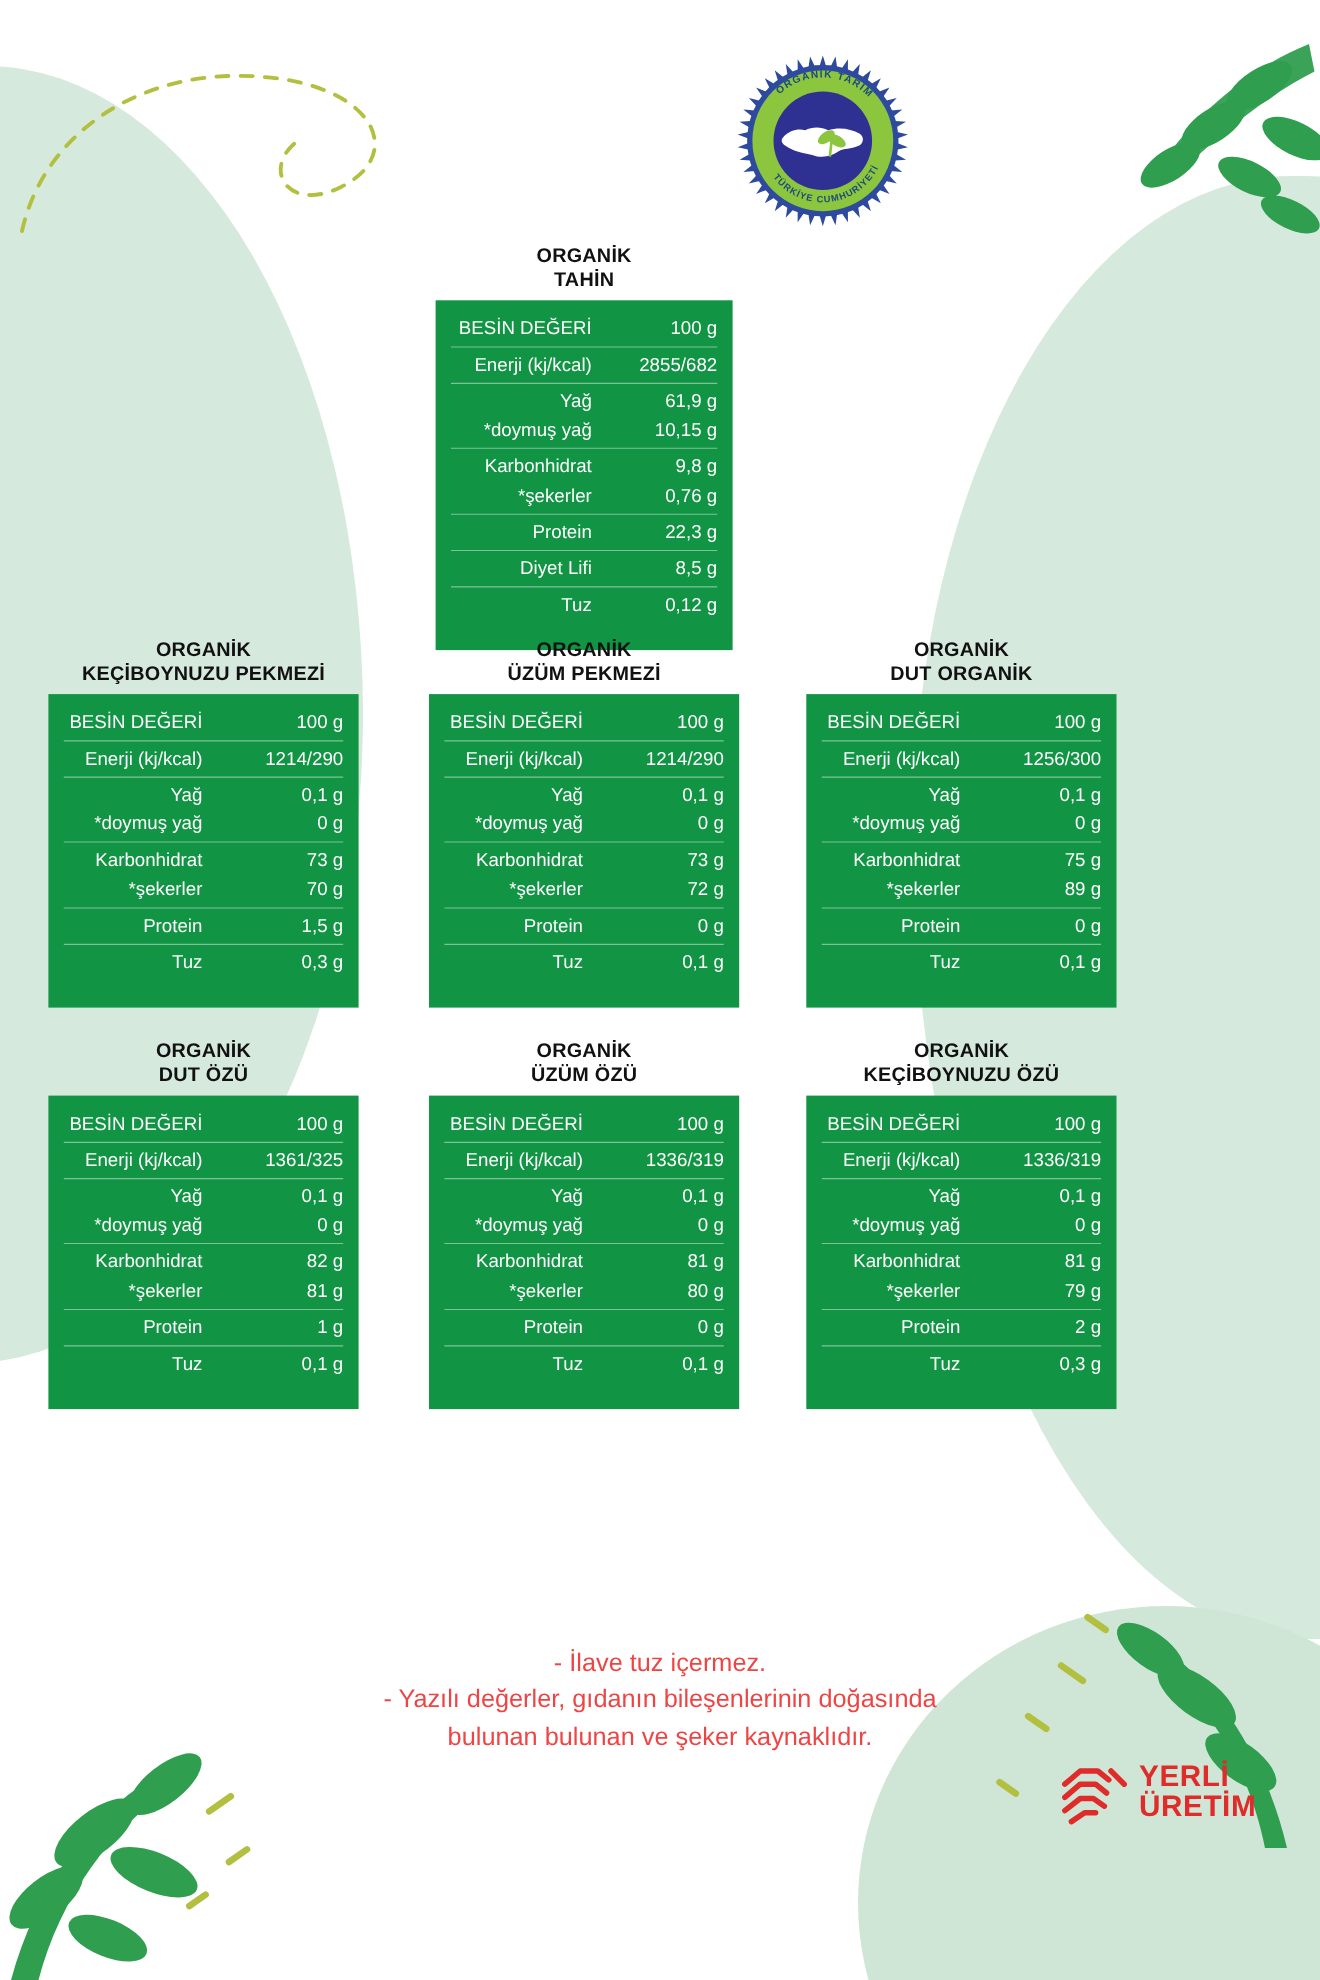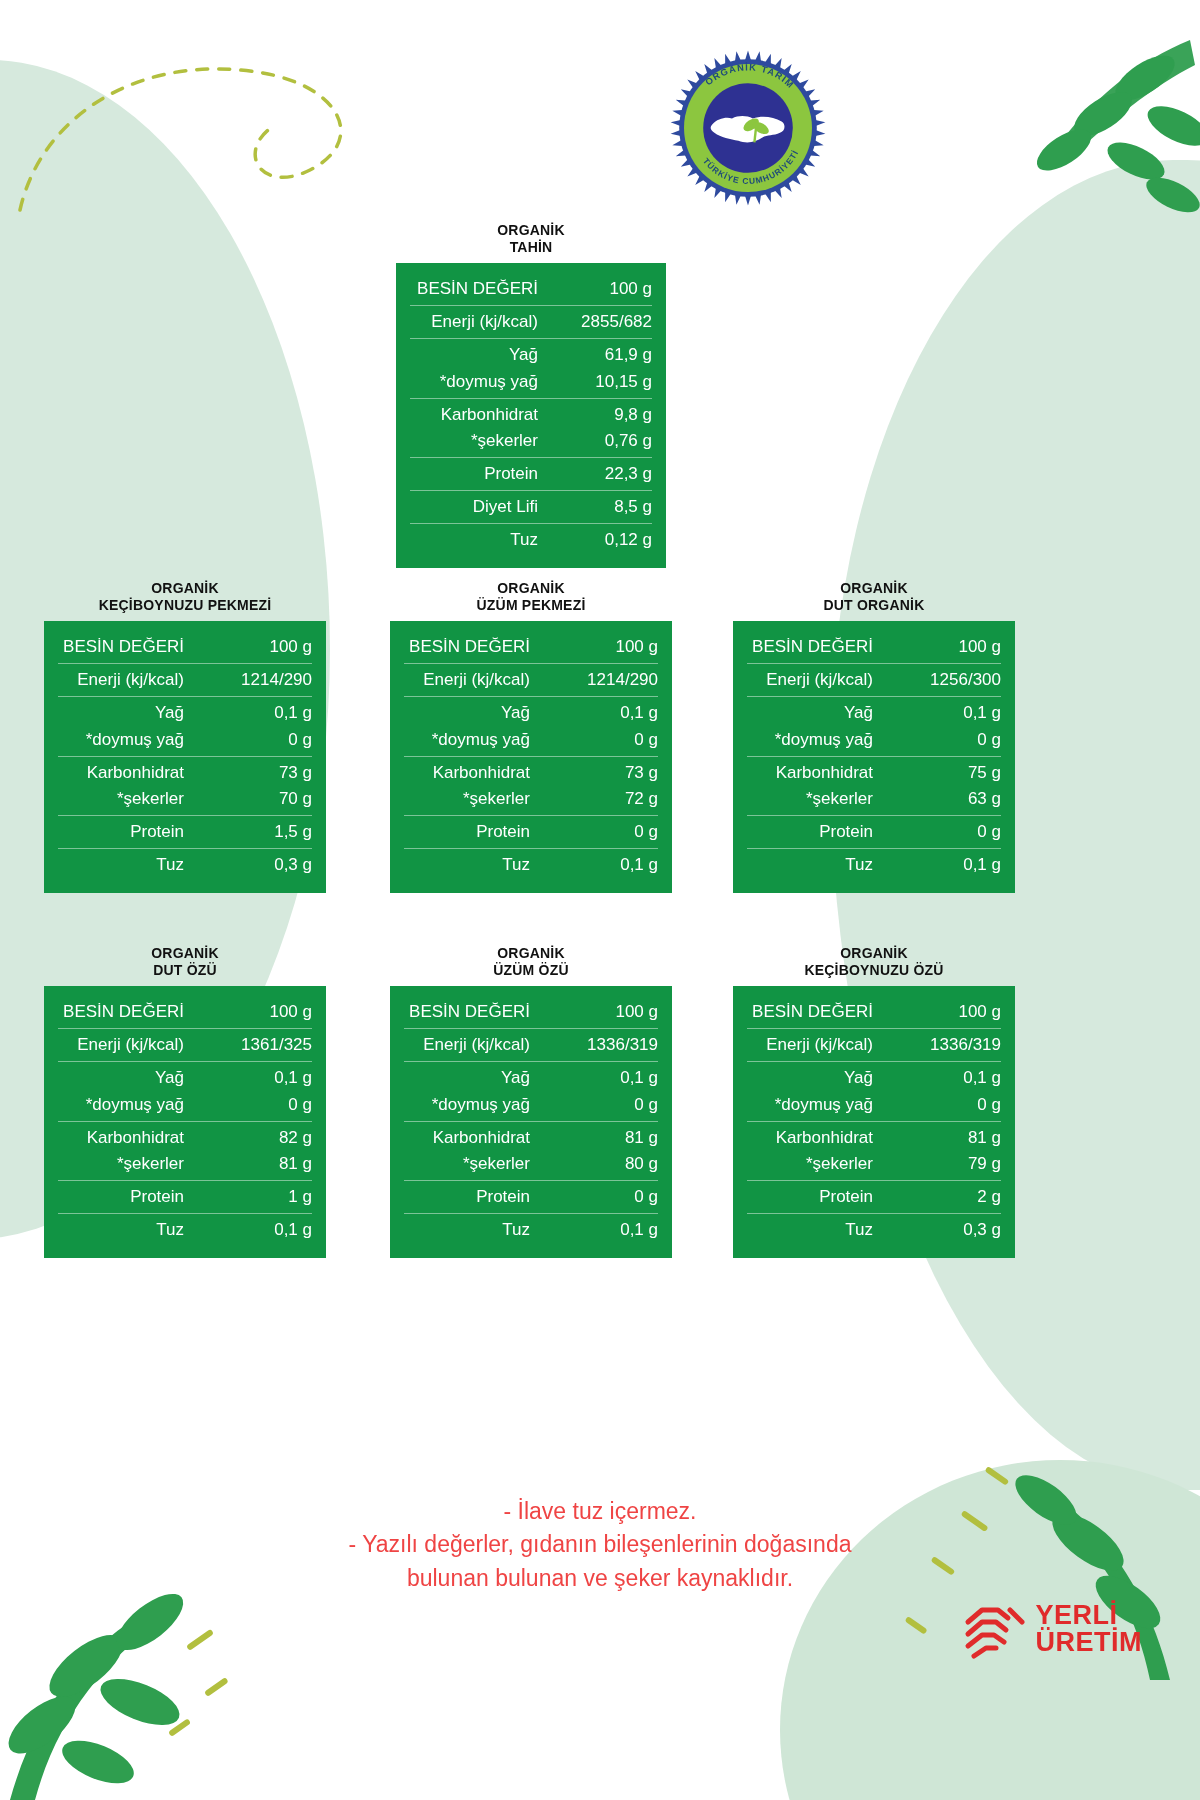--- a/index.html
+++ b/index.html
@@ -42,29 +42,29 @@
   
   .seal { position: absolute; left: 668px; top: 48px; width: 160px; height: 160px; z-index: 5; }
 
   
   .content { position: relative; z-index: 3; }
 
   .card { position: absolute; }
   .card-title {
     text-align: center;
     font-weight: bold;
-    font-size: 14px;
+    font-size: 18px;
     color: #111111;
     line-height: 1.22;
     letter-spacing: .2px;
     margin-bottom: 7px;
   }
   .table {
     background: #119444;
-    padding: 10px 14px 12px 14px;
+    padding: 10px 14px 25px 14px;
   }
   .row {
     display: flex;
     align-items: baseline;
     color: #ffffff;
     font-size: 17px;
     line-height: 1.42;
     padding: 1px 0;
   }
   .row .lbl {
@@ -400,21 +400,21 @@
           <span class="val">0 g</span>
         </div>
       </div>
       <div class="group">
         <div class="row">
           <span class="lbl">Karbonhidrat</span>
           <span class="val">75 g</span>
         </div>
         <div class="row">
           <span class="lbl">*şekerler</span>
-          <span class="val">63 g</span>
+          <span class="val">89 g</span>
         </div>
       </div>
       <div class="group">
         <div class="row">
           <span class="lbl">Protein</span>
           <span class="val">0 g</span>
         </div>
       </div>
       <div class="group">
         <div class="row">

